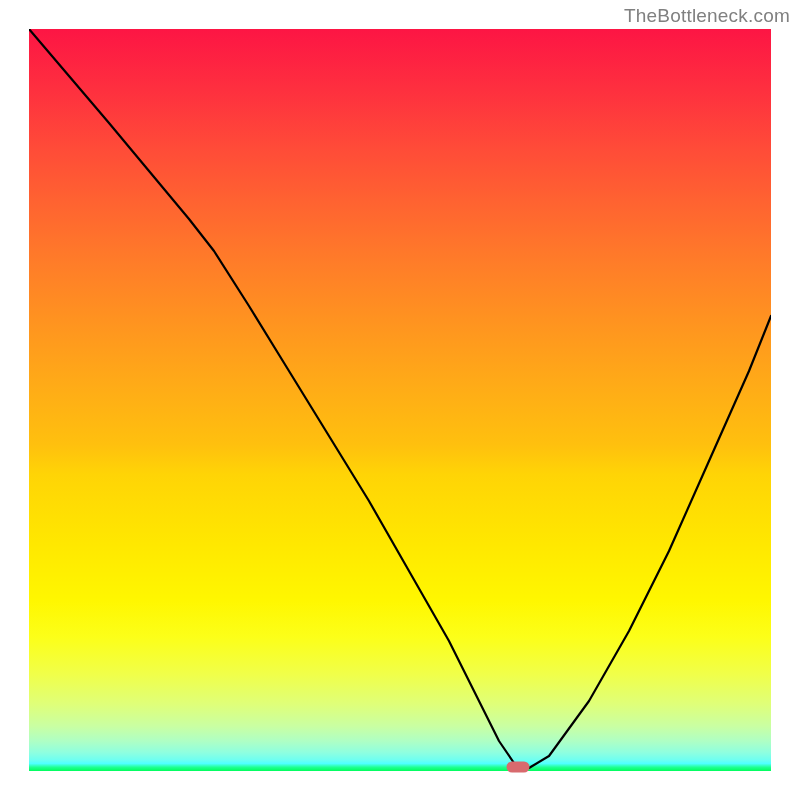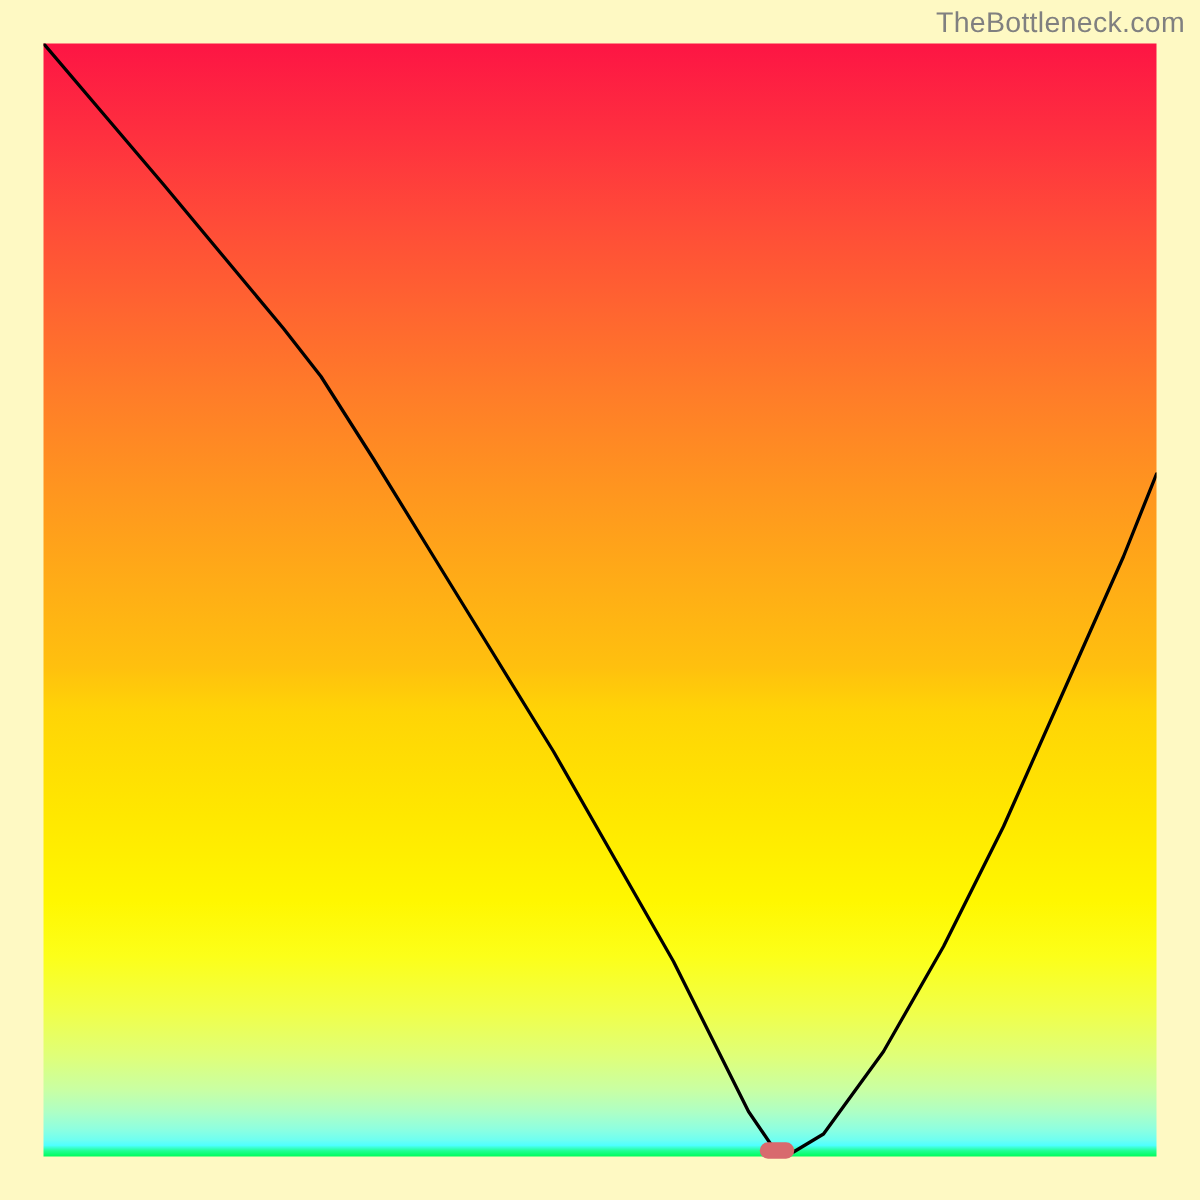--- a/index.html
+++ b/index.html
@@ -7,21 +7,21 @@
     padding: 0;
     width: 800px;
     height: 800px;
     background: #000;
     overflow: hidden;
   }
   .frame {
     position: relative;
     width: 800px;
     height: 800px;
-    background: #fef9c3;
+    background: #ffffff;
   }
   .plot-area {
     position: absolute;
     left: 29px;
     top: 29px;
     width: 742px;
     height: 742px;
     
     background: linear-gradient(
       to bottom,

